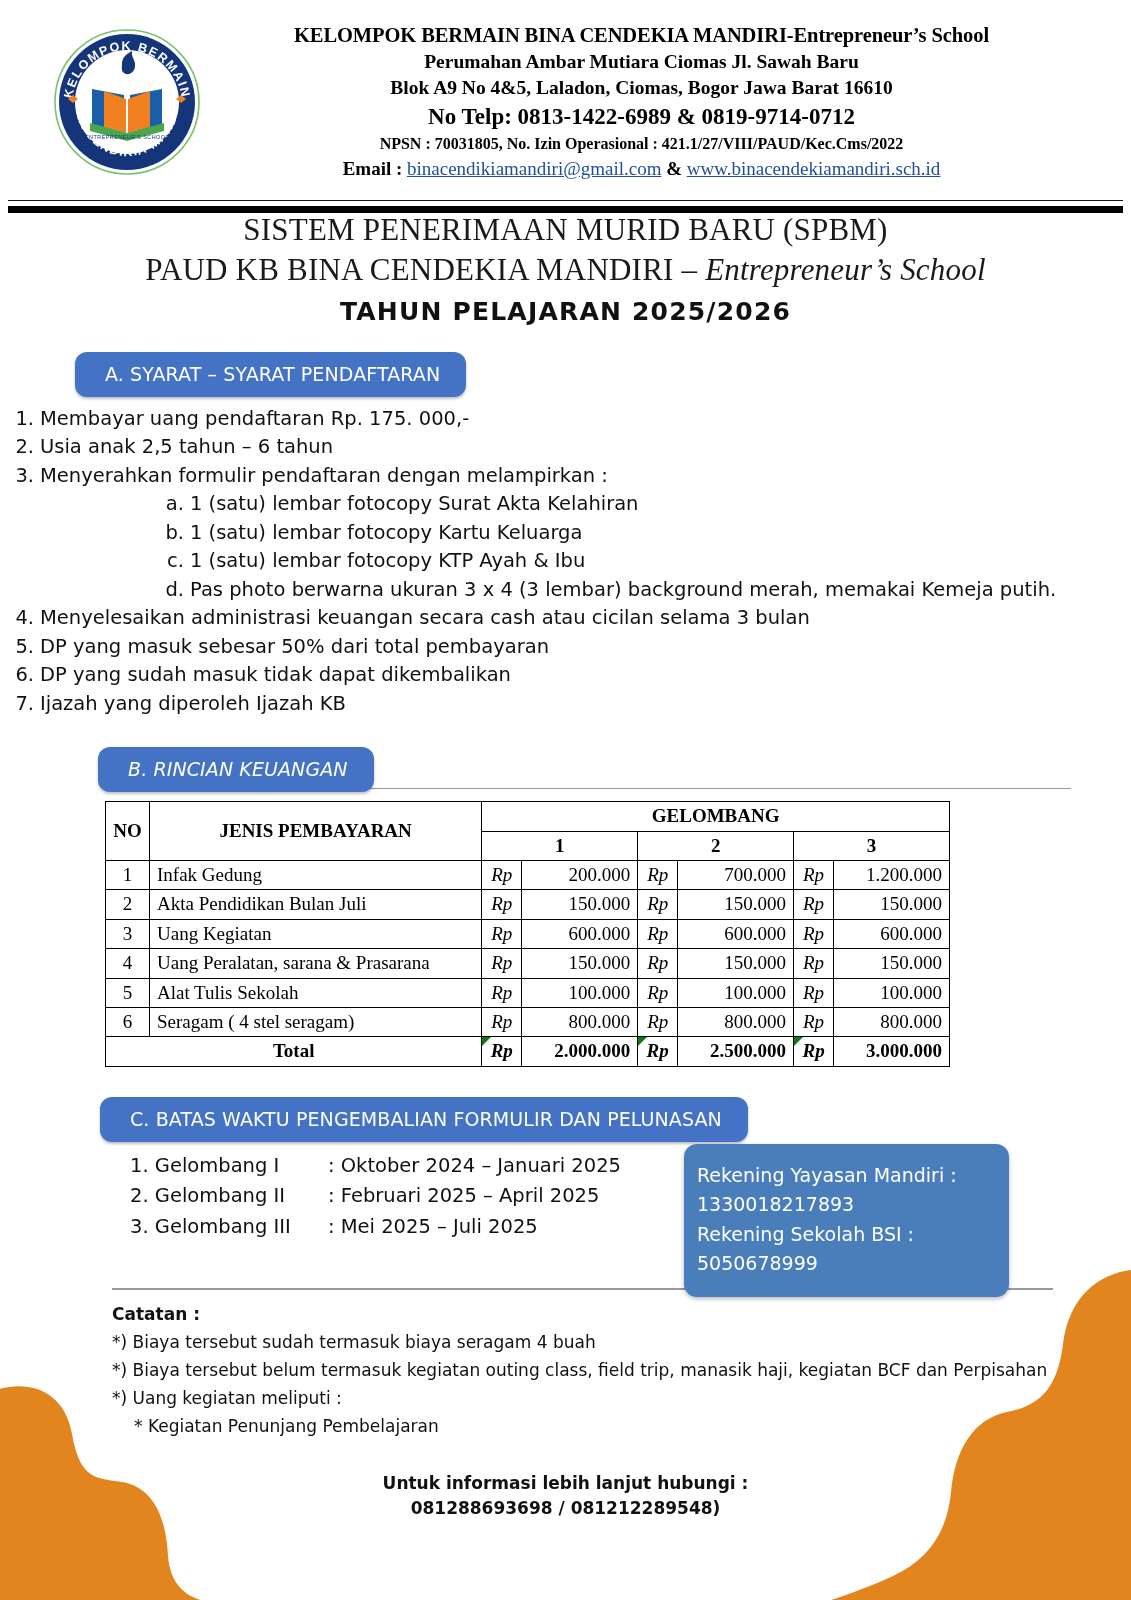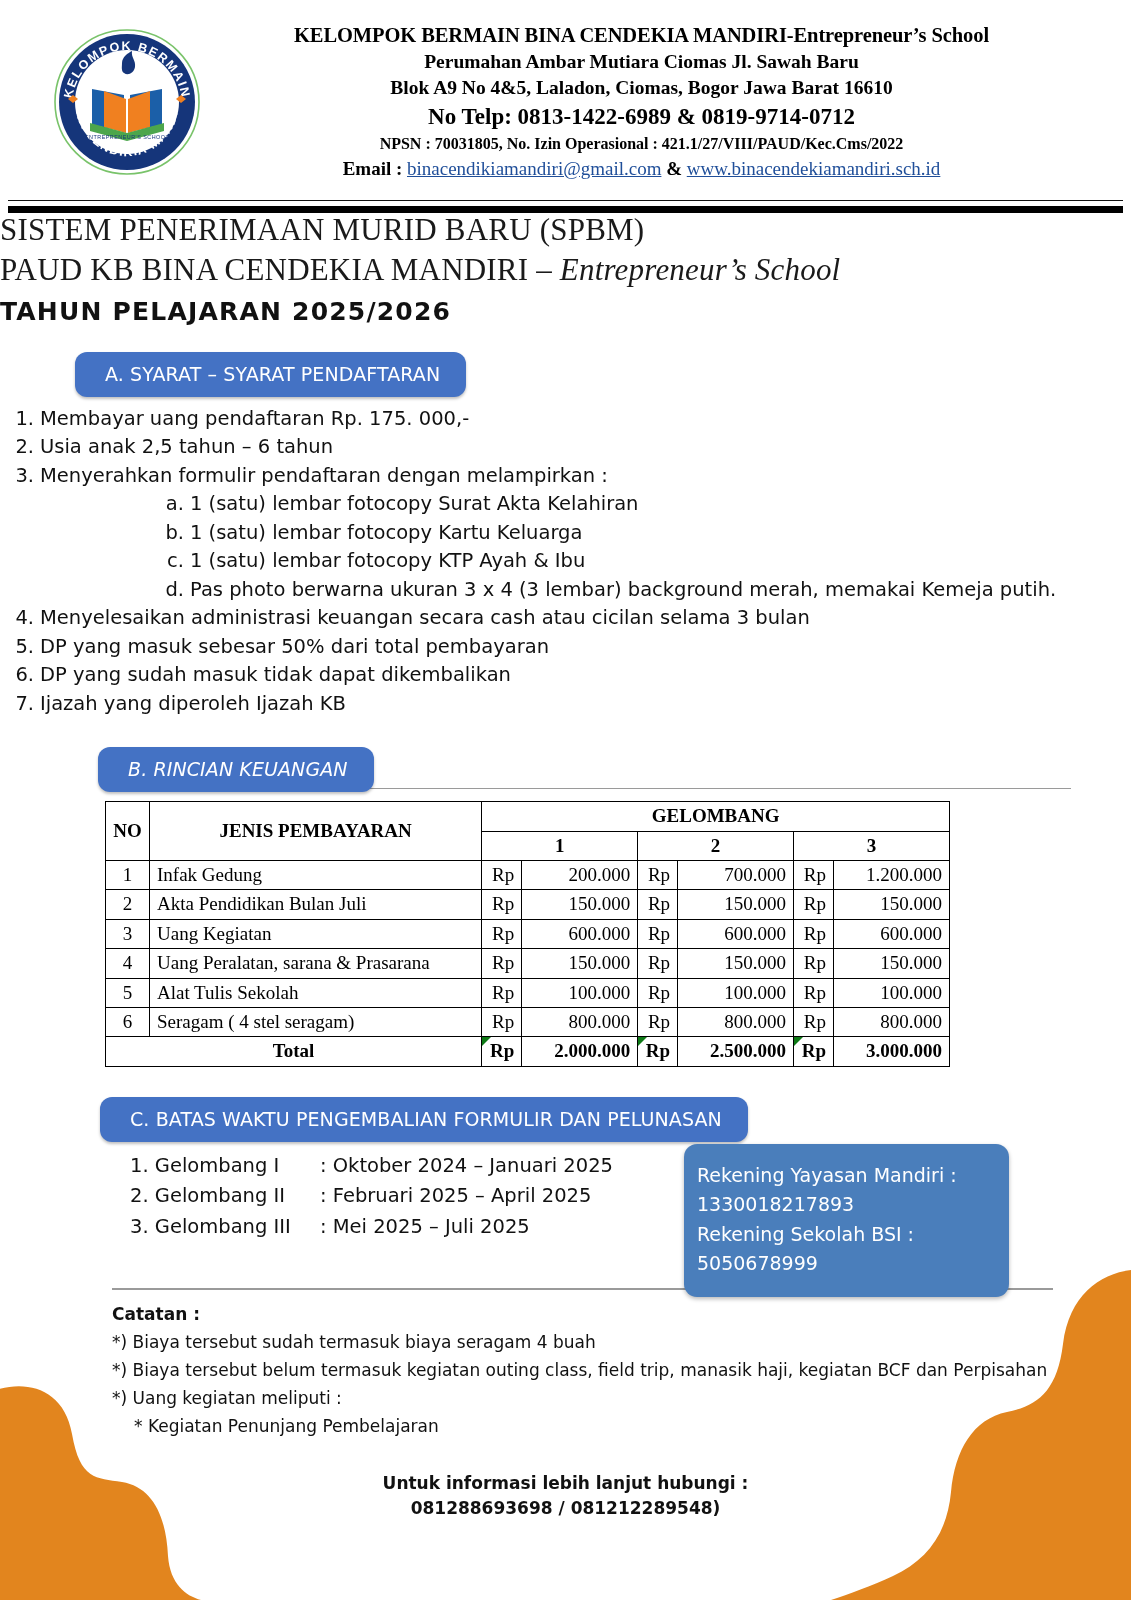--- a/index.html
+++ b/index.html
@@ -54,21 +54,21 @@
   }
   .rule-thick {
     position: absolute;
     left: 8px; right: 8px;
     top: 206px;
     height: 7px;
     background: #000;
   }
 
   
-  .titles { margin-top: 22px; text-align: left; }
+  .titles { margin-top: 22px; text-align: center; }
   .title-1, .title-2 {
     font-family: "Liberation Serif", serif;
     font-size: 31px;
     line-height: 1.3;
     color: #1a1a1a;
     letter-spacing: 0.2px;
   }
   .title-2 .ital { font-style: italic; }
   .title-3 {
     margin-top: 6px;
@@ -126,21 +126,21 @@
   table.fin td, table.fin th {
     border: 1.3px solid #000;
     padding: 3px 7px;
     font-size: 19px;
     line-height: 1.18;
     vertical-align: middle;
   }
   table.fin th { font-weight: bold; text-align: center; }
   .c-no   { width: 44px;  text-align: center; }
   .c-name { width: 333px; text-align: left; }
-  .c-rp   { width: 40px;  text-align: right; padding-right: 0; }
+  .c-rp   { width: 40px;  text-align: center; padding-right: 0; font-style: italic; }
   .c-val  { width: 116px; text-align: right; }
   .hdr-name { font-size: 20px; }
   .hdr-gel  { font-size: 20px; margin-top: 12px; }
   .sub-num  { font-size: 19px; font-weight: normal; }
   .total-row td { font-weight: bold; font-size: 19.5px; }
   .total-lbl { text-align: center; }
   .cmt { position: relative; }
   .cmt::before {
     content: "";
     position: absolute;
@@ -151,21 +151,21 @@
 
   
   .secC-wrap { position: relative; margin-top: 30px; }
   .gel-list {
     margin: 14px 0 0 130px;
     font-family: "DejaVu Sans", sans-serif;
     font-size: 19.5px;
     color: #111;
     line-height: 1.0;
   }
-  .gel-row { display: flex; margin-bottom: 11px; }
+  .gel-row { display: flex; margin-bottom: 11px; gap: 8px; }
   .gel-lbl { width: 190px; flex: 0 0 190px; }
   .gel-val { flex: 1 1 auto; }
 
   .bank-box {
     position: absolute;
     left: 684px;
     top: 47px;
     width: 325px;
     background: #4A7EBB;
     color: #ffffff;

